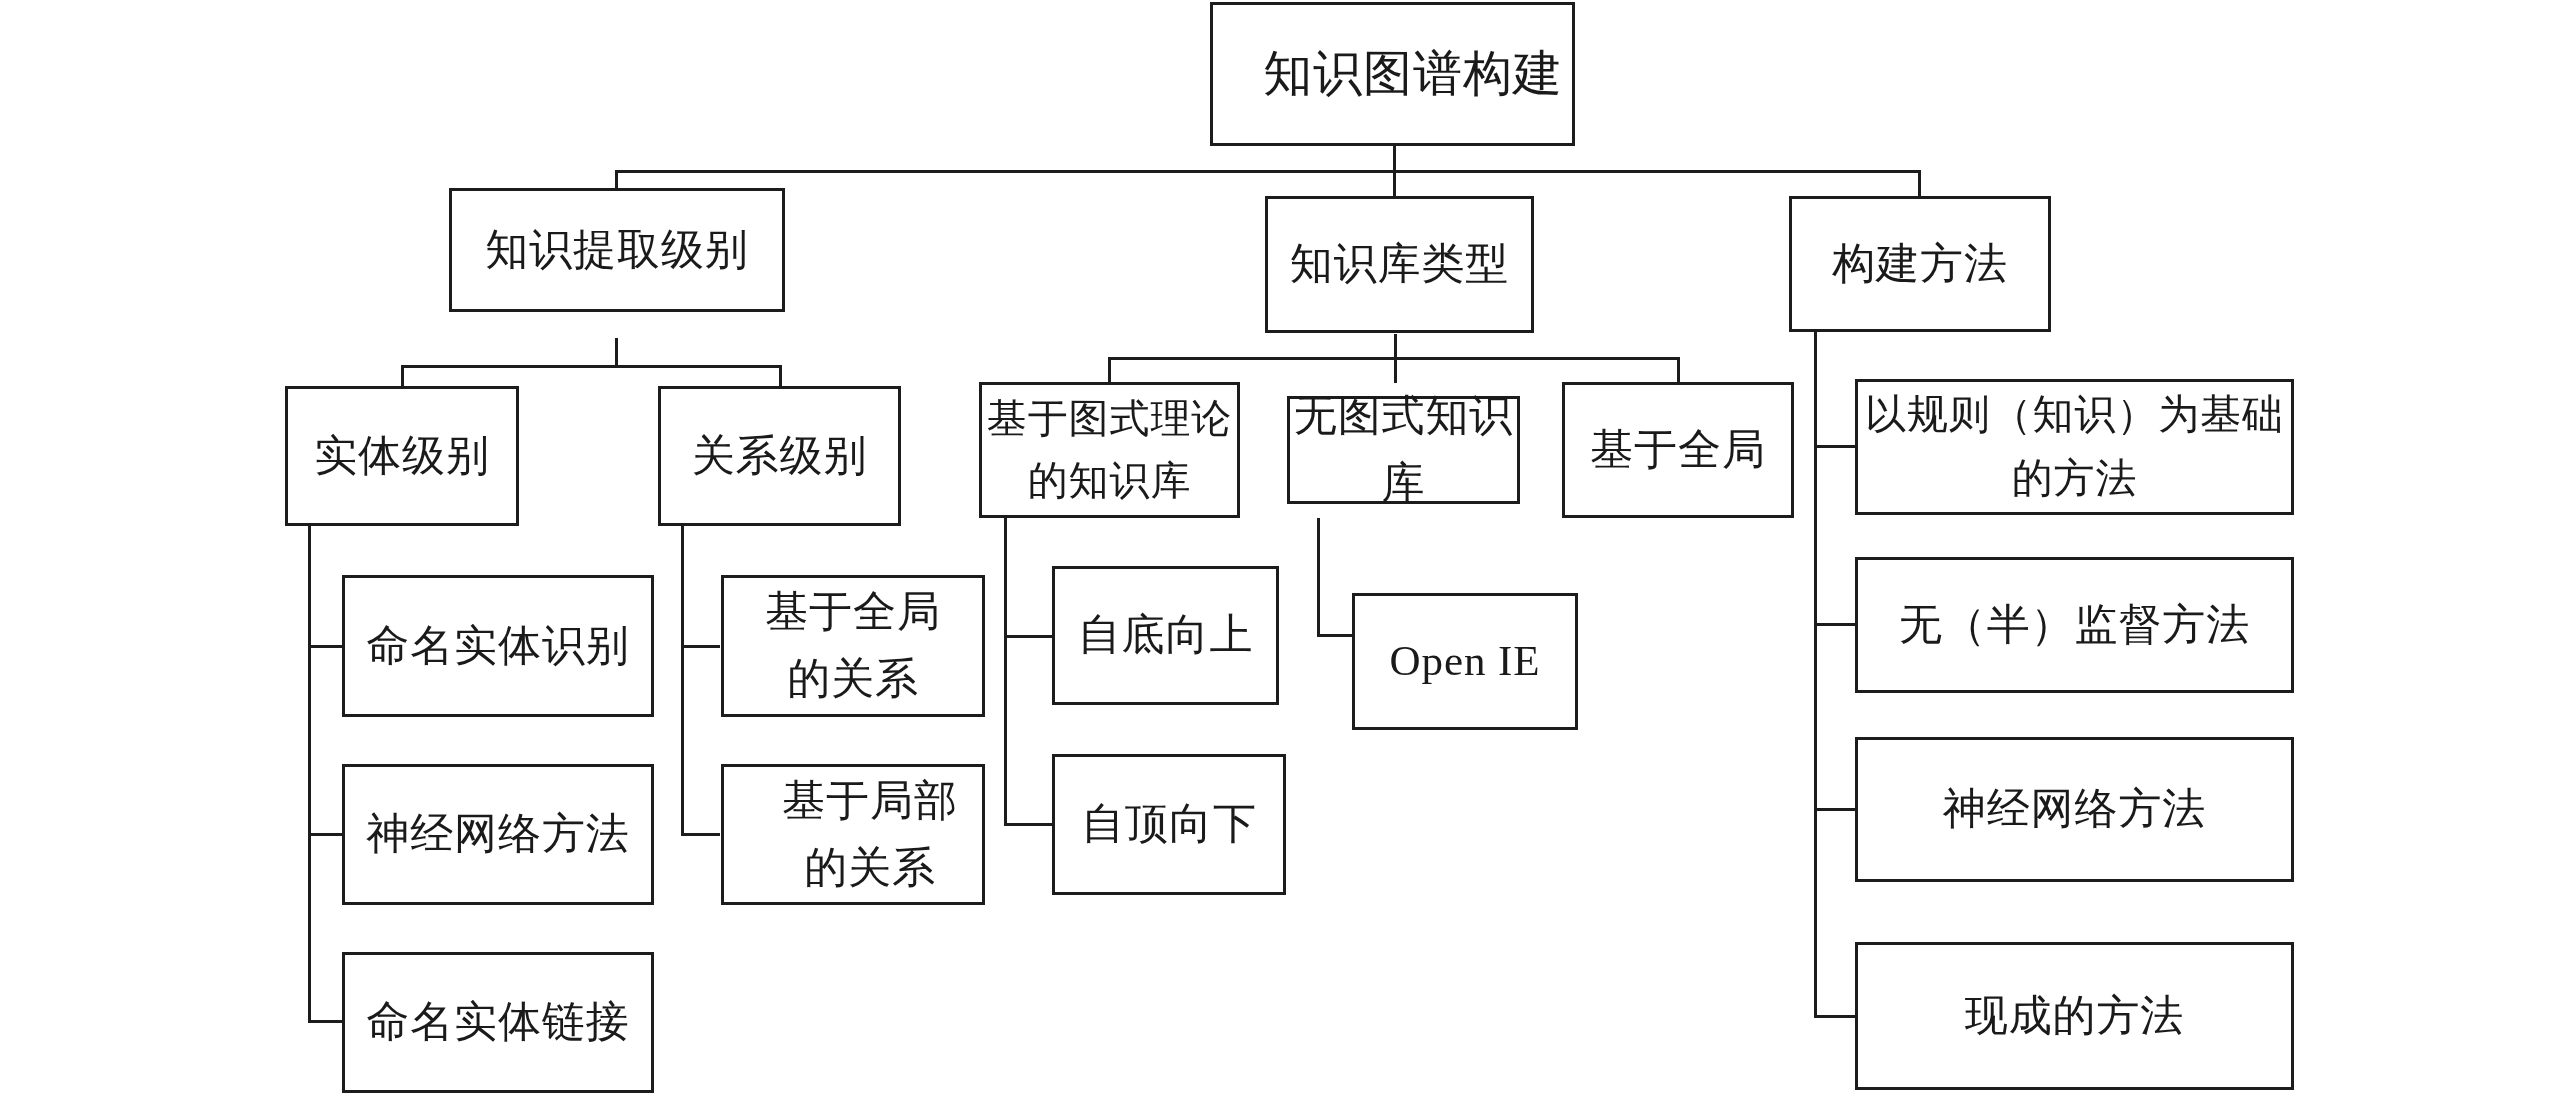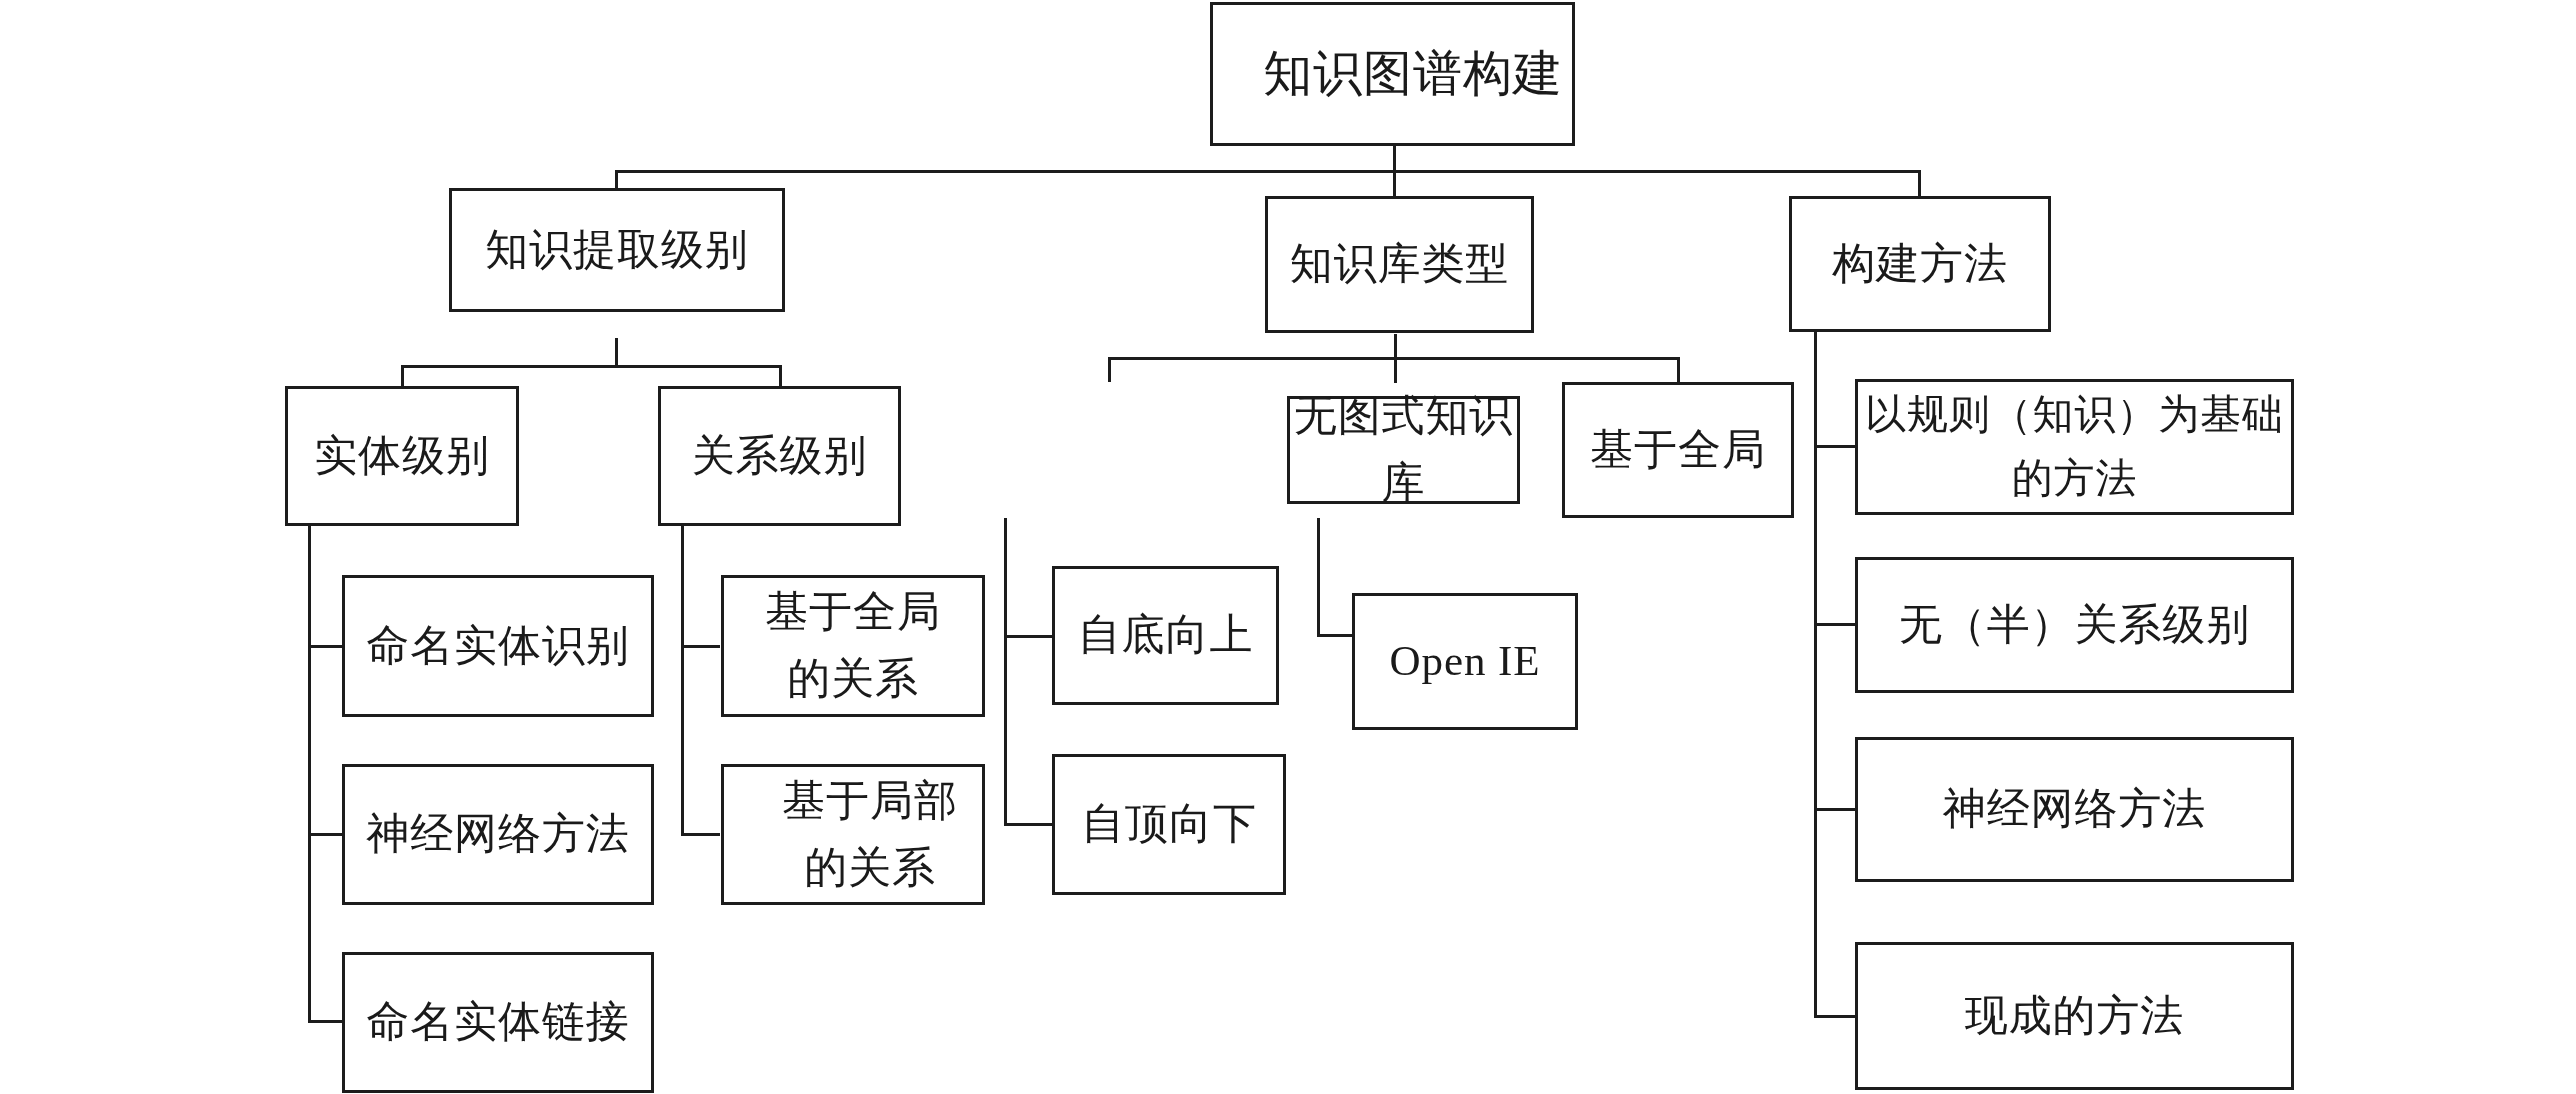--- a/index.html
+++ b/index.html
@@ -83,37 +83,39 @@
   <div class="ln h" style="left:1814px;top:1015px;width:41px;"></div>
 
   <div class="node lvl1" style="left:1210px;top:1.9px;width:365px;height:144px;padding-left:41px;">知识图谱构建</div>
 
   <div class="node" style="left:449px;top:188px;width:336px;height:124px;">知识提取级别</div>
   <div class="node" style="left:1265px;top:196px;width:269px;height:137px;">知识库类型</div>
   <div class="node" style="left:1789px;top:196px;width:262px;height:136px;">构建方法</div>
 
   <div class="node" style="left:285px;top:386px;width:234px;height:140px;">实体级别</div>
   <div class="node" style="left:658px;top:386px;width:243px;height:140px;">关系级别</div>
+  <div class="node fs43" style="left:979px;top:382px;width:261px;height:136px;">基于图式理论
+的知识库</div>
   <div class="node" style="left:1287px;top:396px;width:233px;height:108px;">无图式知识
 库</div>
   <div class="node" style="left:1562px;top:382px;width:232px;height:136px;">基于全局</div>
 
   <div class="node" style="left:342px;top:575px;width:312px;height:142px;">命名实体识别</div>
   <div class="node" style="left:342px;top:764px;width:312px;height:141px;">神经网络方法</div>
   <div class="node" style="left:342px;top:952px;width:312px;height:141px;">命名实体链接</div>
 
   <div class="node" style="left:721px;top:575px;width:264px;height:142px;">基于全局
 的关系</div>
   <div class="node" style="left:721px;top:764px;width:264px;height:141px;padding-left:34px;">基于局部
 的关系</div>
 
   <div class="node" style="left:1052px;top:566px;width:227px;height:139px;">自底向上</div>
   <div class="node" style="left:1052px;top:754px;width:234px;height:141px;">自顶向下</div>
   <div class="node" style="left:1352px;top:566px;width:226px;height:137px;margin-top:27px;">Open IE</div>
 
   <div class="node fs44" style="left:1855px;top:379px;width:439px;height:136px;">以规则（知识）为基础
 的方法</div>
-  <div class="node" style="left:1855px;top:557px;width:439px;height:136px;">无（半）关系级别</div>
+  <div class="node" style="left:1855px;top:557px;width:439px;height:136px;">无（半）监督方法</div>
   <div class="node" style="left:1855px;top:737px;width:439px;height:145px;">神经网络方法</div>
   <div class="node" style="left:1855px;top:942px;width:439px;height:148px;">现成的方法</div>
 
 </div>
 
 
 </body></html>

